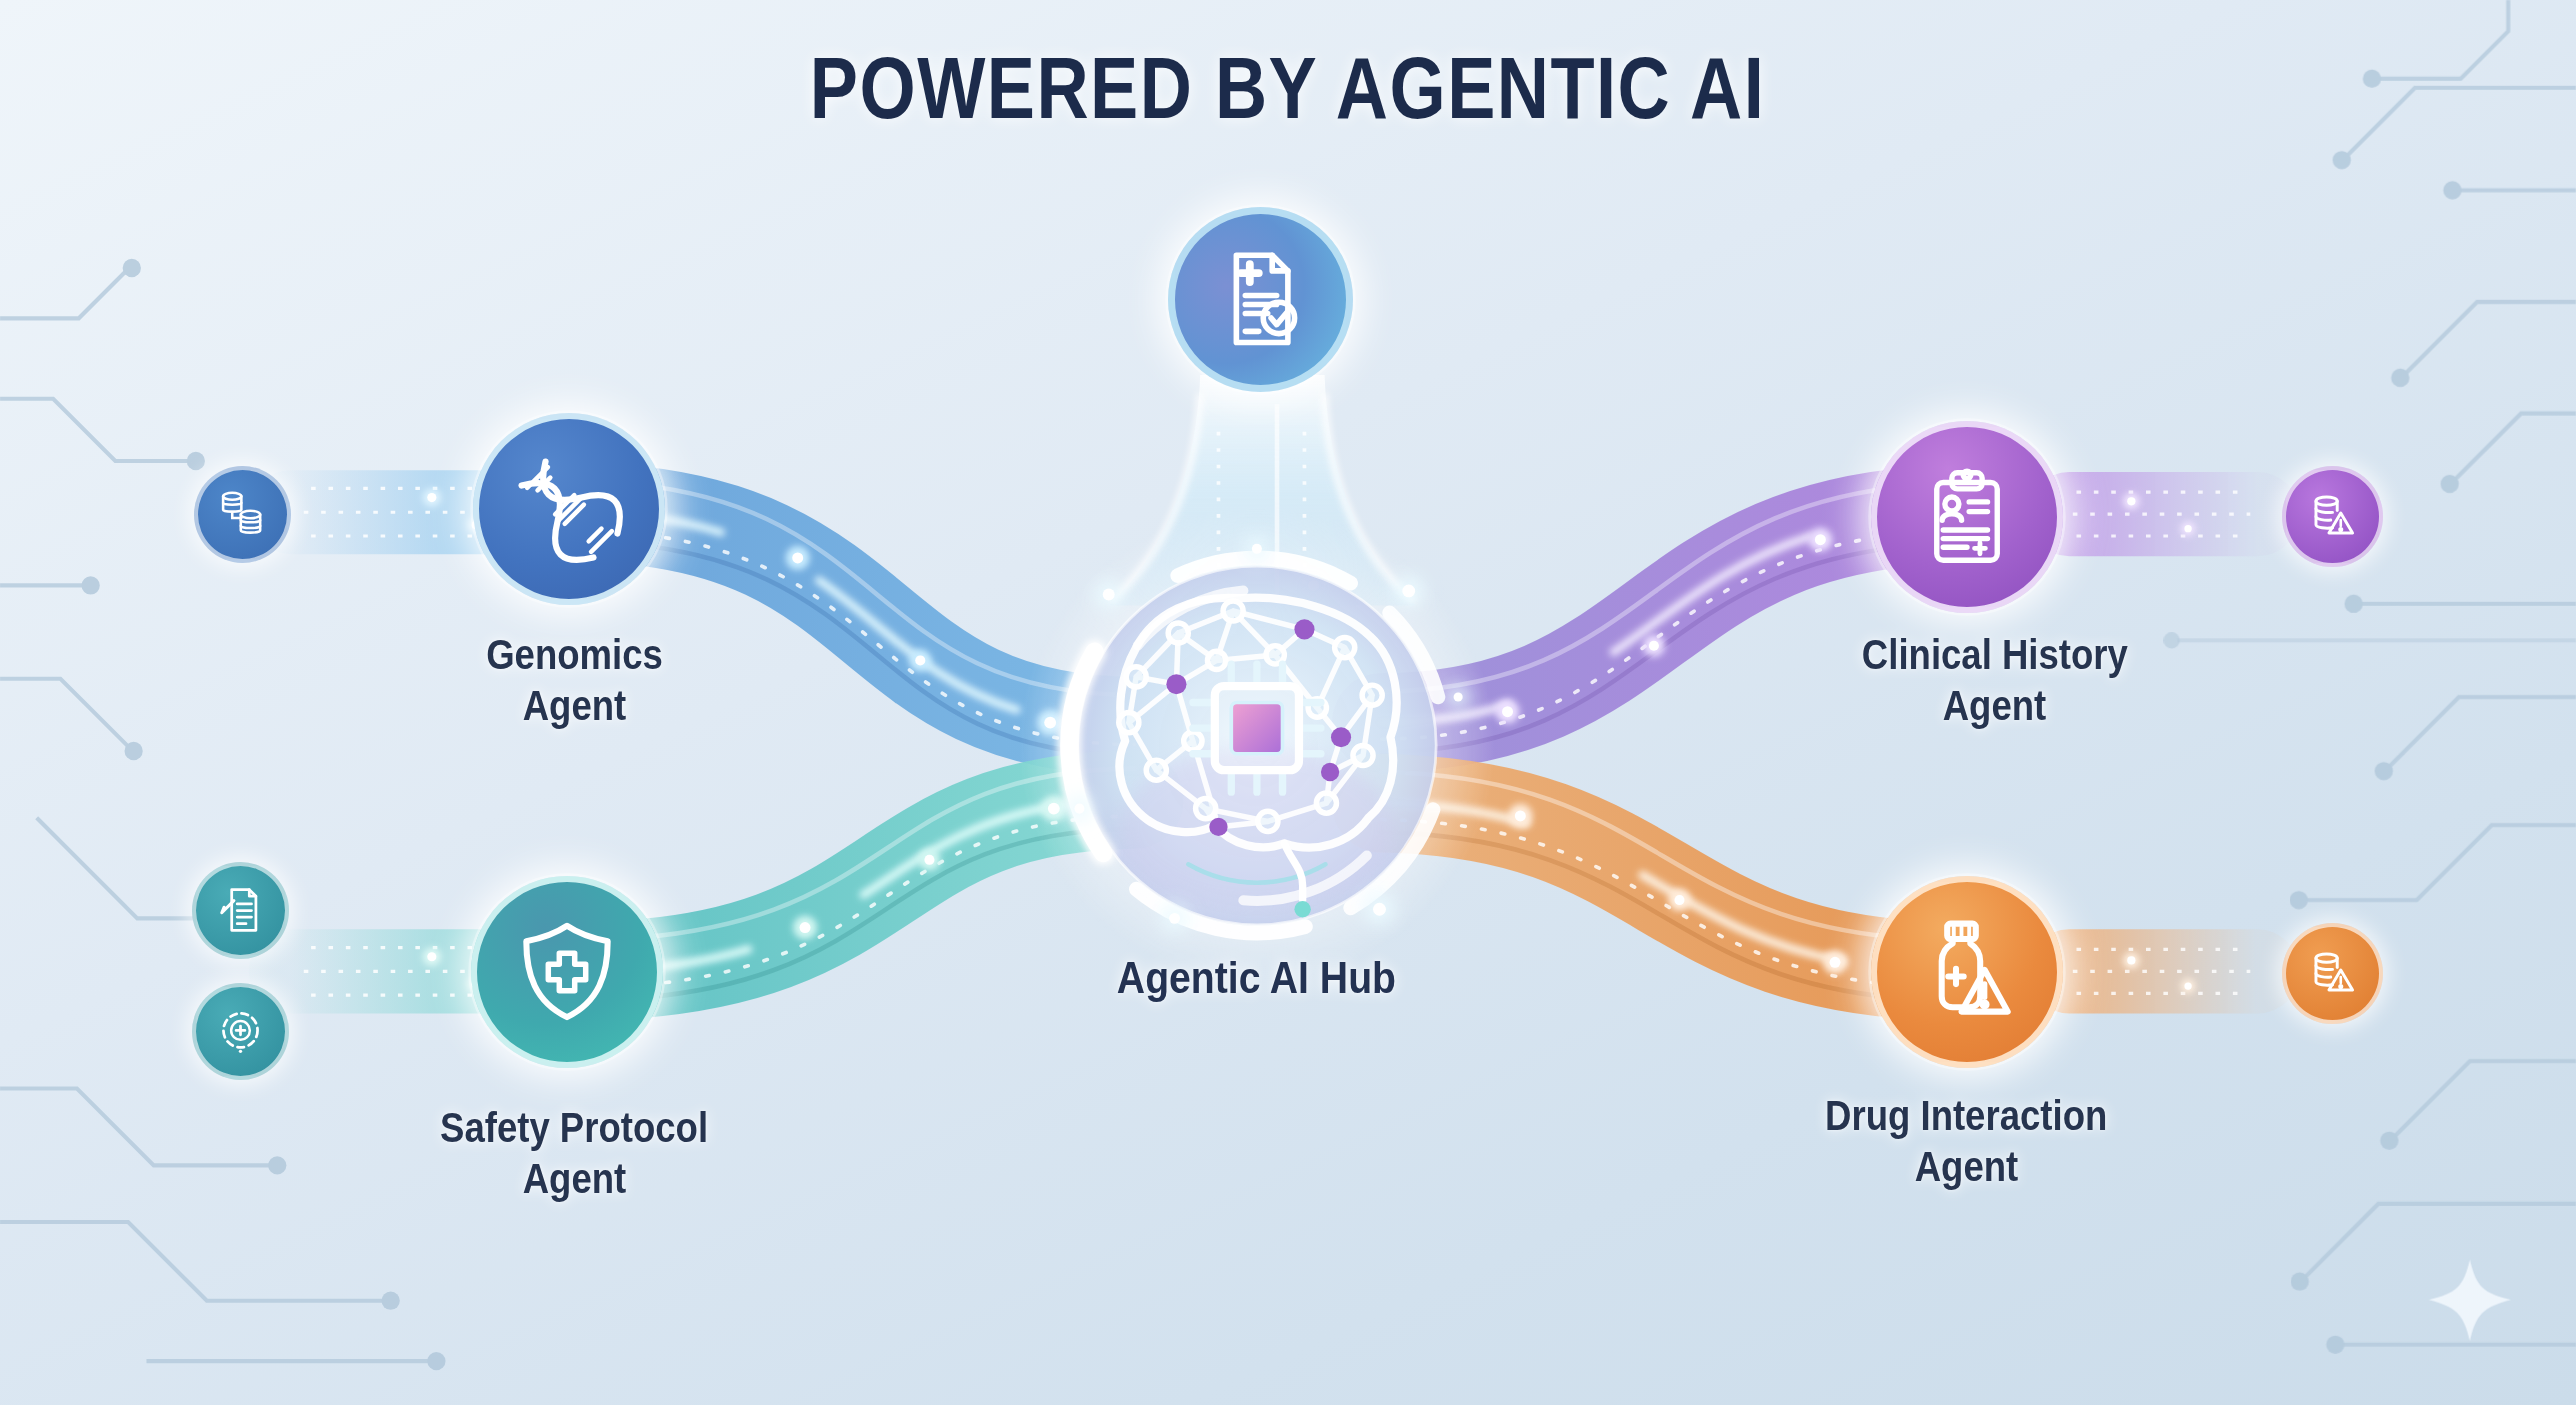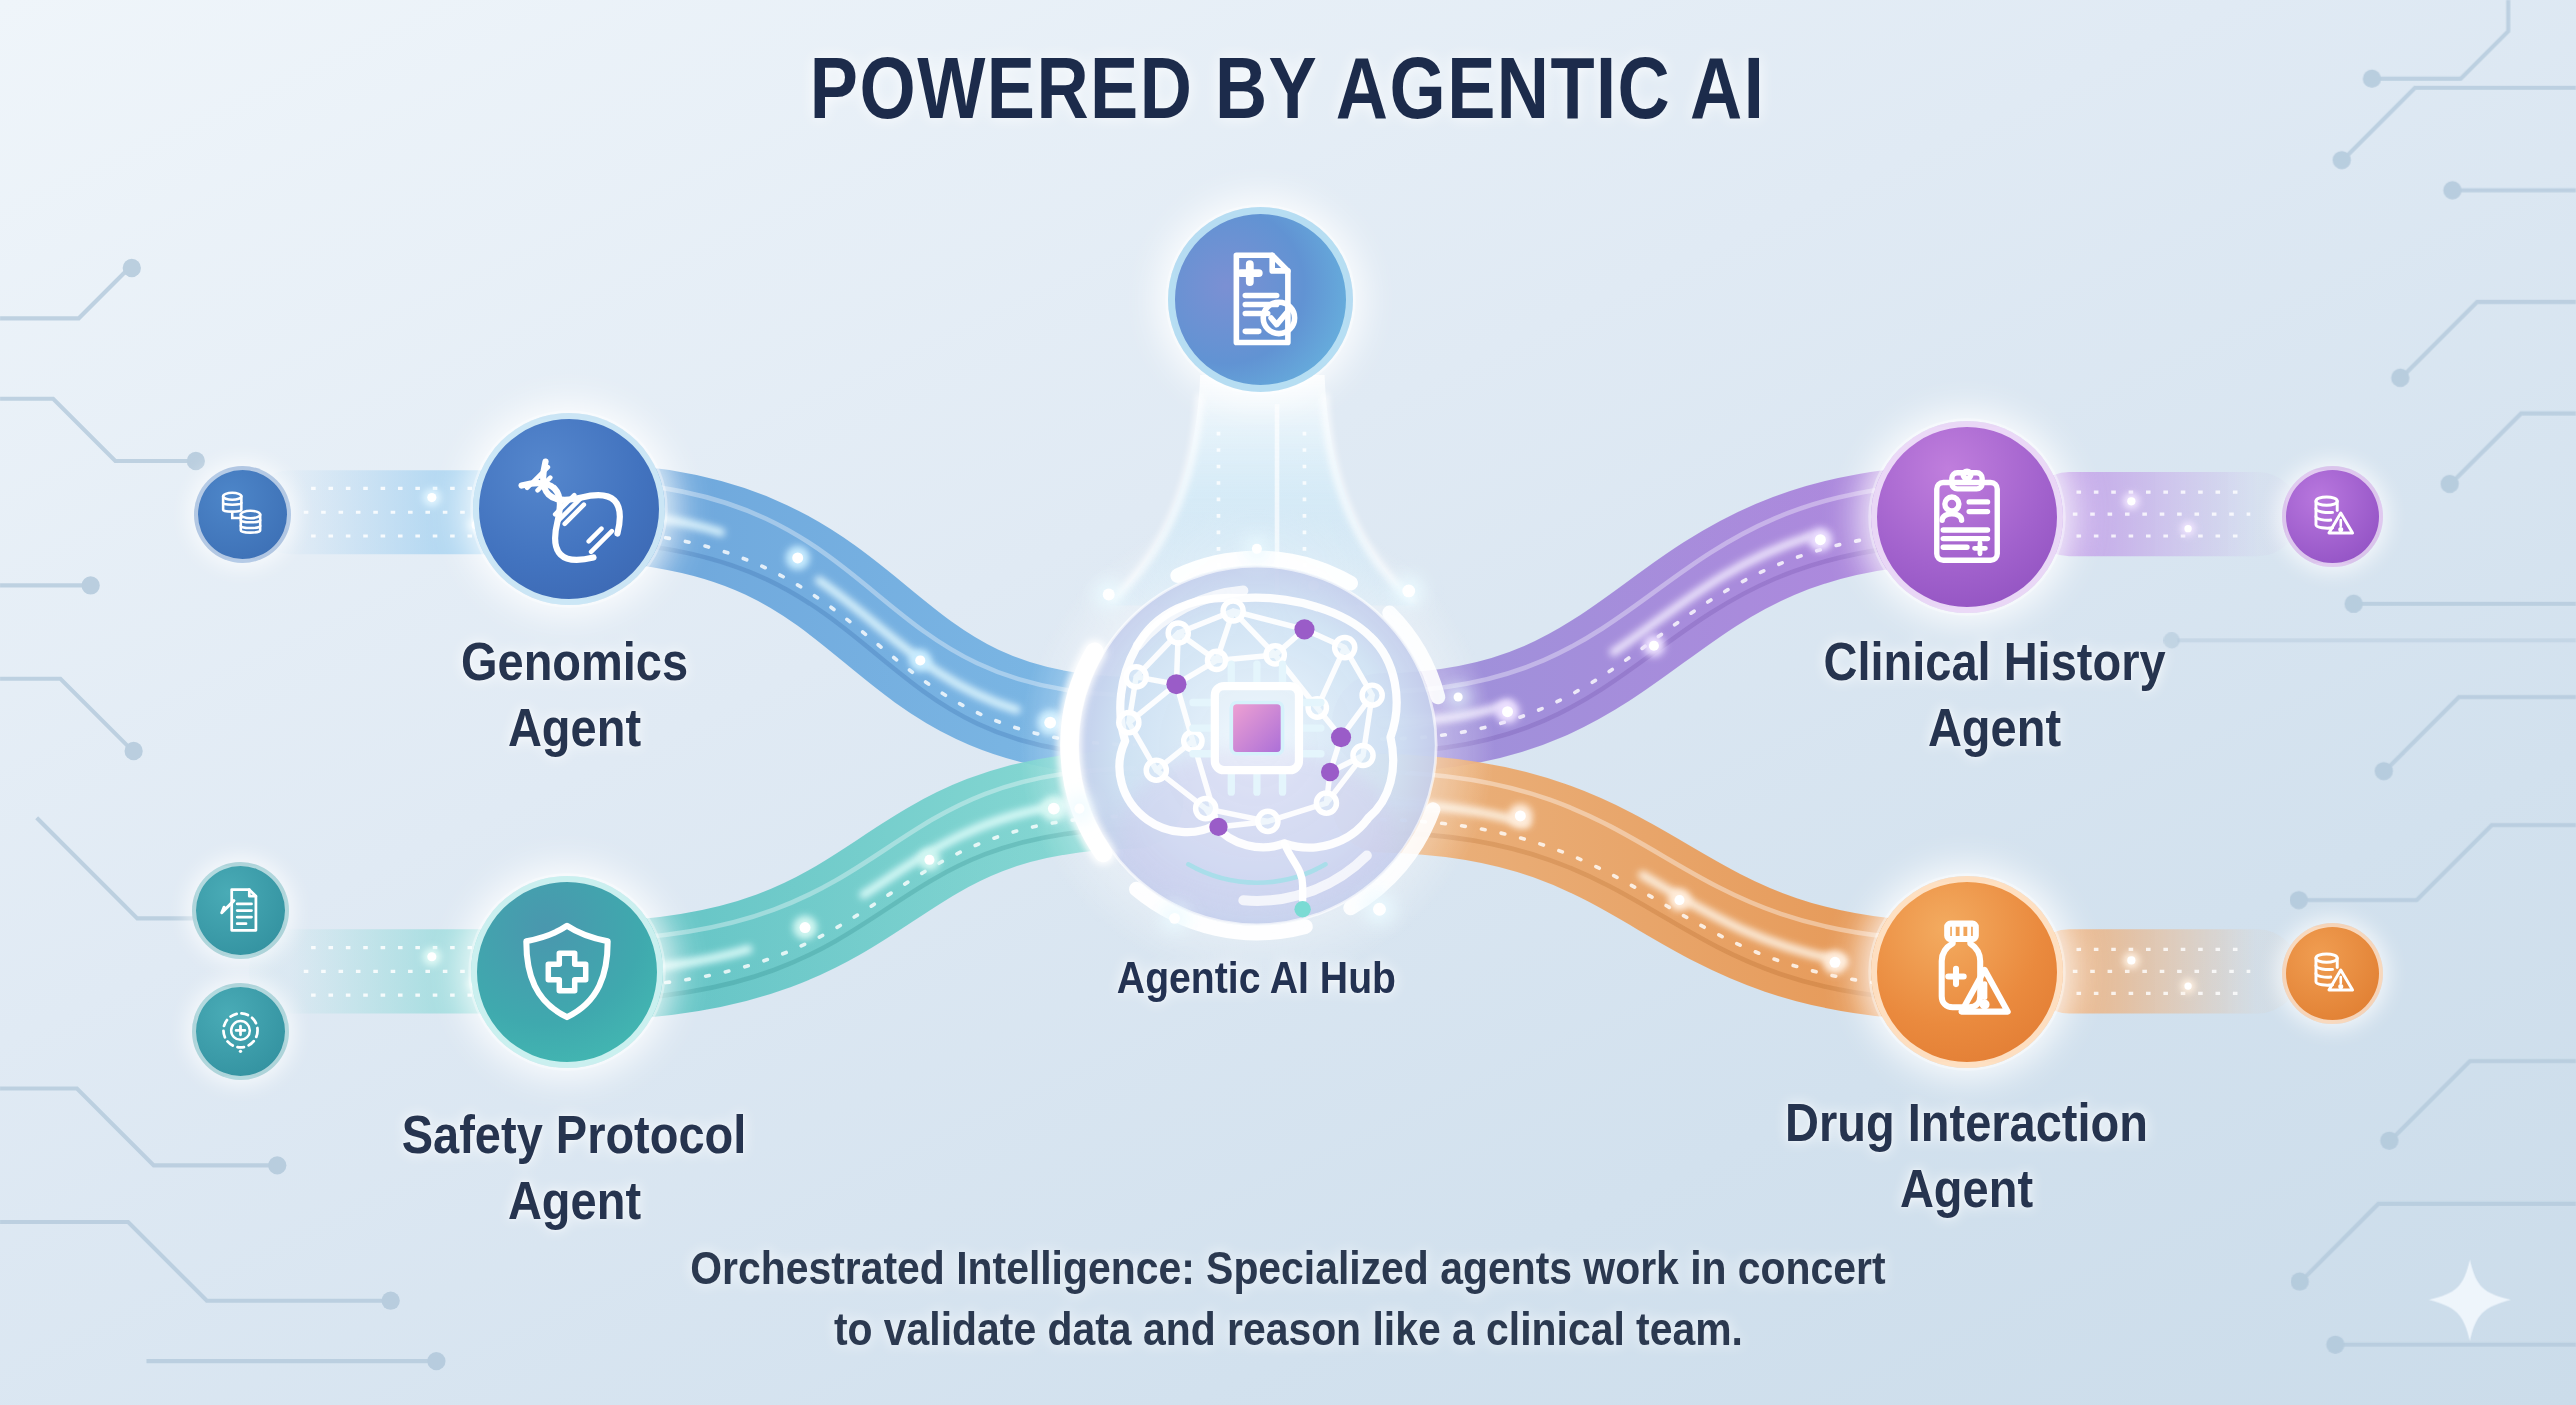--- a/index.html
+++ b/index.html
@@ -19,21 +19,21 @@
   .n-mini-teal{background:radial-gradient(circle at 36% 30%,#49abb6 0%,#2f8d9c 100%);border:4.6px solid rgba(255,255,255,0.6);}
   .n-mini-purple{background:radial-gradient(circle at 36% 30%,#b877de 0%,#8c4cc0 100%);border:4.6px solid rgba(255,255,255,0.65);}
   .n-mini-orange{background:radial-gradient(circle at 36% 30%,#f09d51 0%,#de7a2d 100%);border:4.6px solid rgba(255,255,255,0.65);}
   .label{position:absolute;z-index:6;color:#26344f;font-weight:bold;text-align:center;line-height:1.22;
     text-shadow:0 0 14.6px rgba(255,255,255,0.95),0 0 3.7px rgba(255,255,255,0.6);}
   .cond{display:inline-block;transform:scaleX(0.87);transform-origin:50% 50%;white-space:nowrap;}
   .condL{display:inline-block;transform:scaleX(0.88);transform-origin:0 50%;white-space:nowrap;}
   .title-wrap{position:absolute;left:0;top:38px;width:2576px;text-align:center;z-index:6;}
   .title-text{font-size:87px;font-weight:bold;color:#1c2b4b;letter-spacing:1.8px;transform:scaleX(0.83);
     text-shadow:0 0 16.5px rgba(255,255,255,0.9);}
-  .agent-label{font-size:54px;}
+  .agent-label{font-size:42px;}
   .hub-label{font-size:45px;color:#233252;}
   .insight-label{font-size:43px;text-align:left;line-height:1.26;color:#1e2c4e;}
   .caption-wrap{position:absolute;left:0;top:1237px;width:2576px;text-align:center;z-index:6;
     color:#2b3950;font-size:47px;font-weight:bold;line-height:1.3;
     text-shadow:0 0 14.6px rgba(255,255,255,0.9);}
 </style>
 </head>
 <body>
 
 <div class="stage">
@@ -494,19 +494,15 @@
       <path d="M 22 24 V 64 C 22 69 40 71 50 69"></path>
       <path d="M 58 24 V 40"></path>
       <path d="M 22 37 C 22 42 40 44 50 43 M 22 50 C 22 55 38 57 47 56"></path>
       <path d="M 64 44 L 84 78 H 44 Z"></path>
       <path d="M 64 56 V 66" stroke-width="4.5"></path>
       <circle cx="64" cy="72" r="1.8" fill="#ffffff"></circle>
     </g>
   </svg>
 </div>
 
-<div class="caption-wrap">
-  <span class="cond">Orchestrated Intelligence: Specialized agents work in concert</span><br>
-  <span class="cond">to validate data and reason like a clinical team.</span>
-</div>
 
 </div>
 
 
 </body></html>

